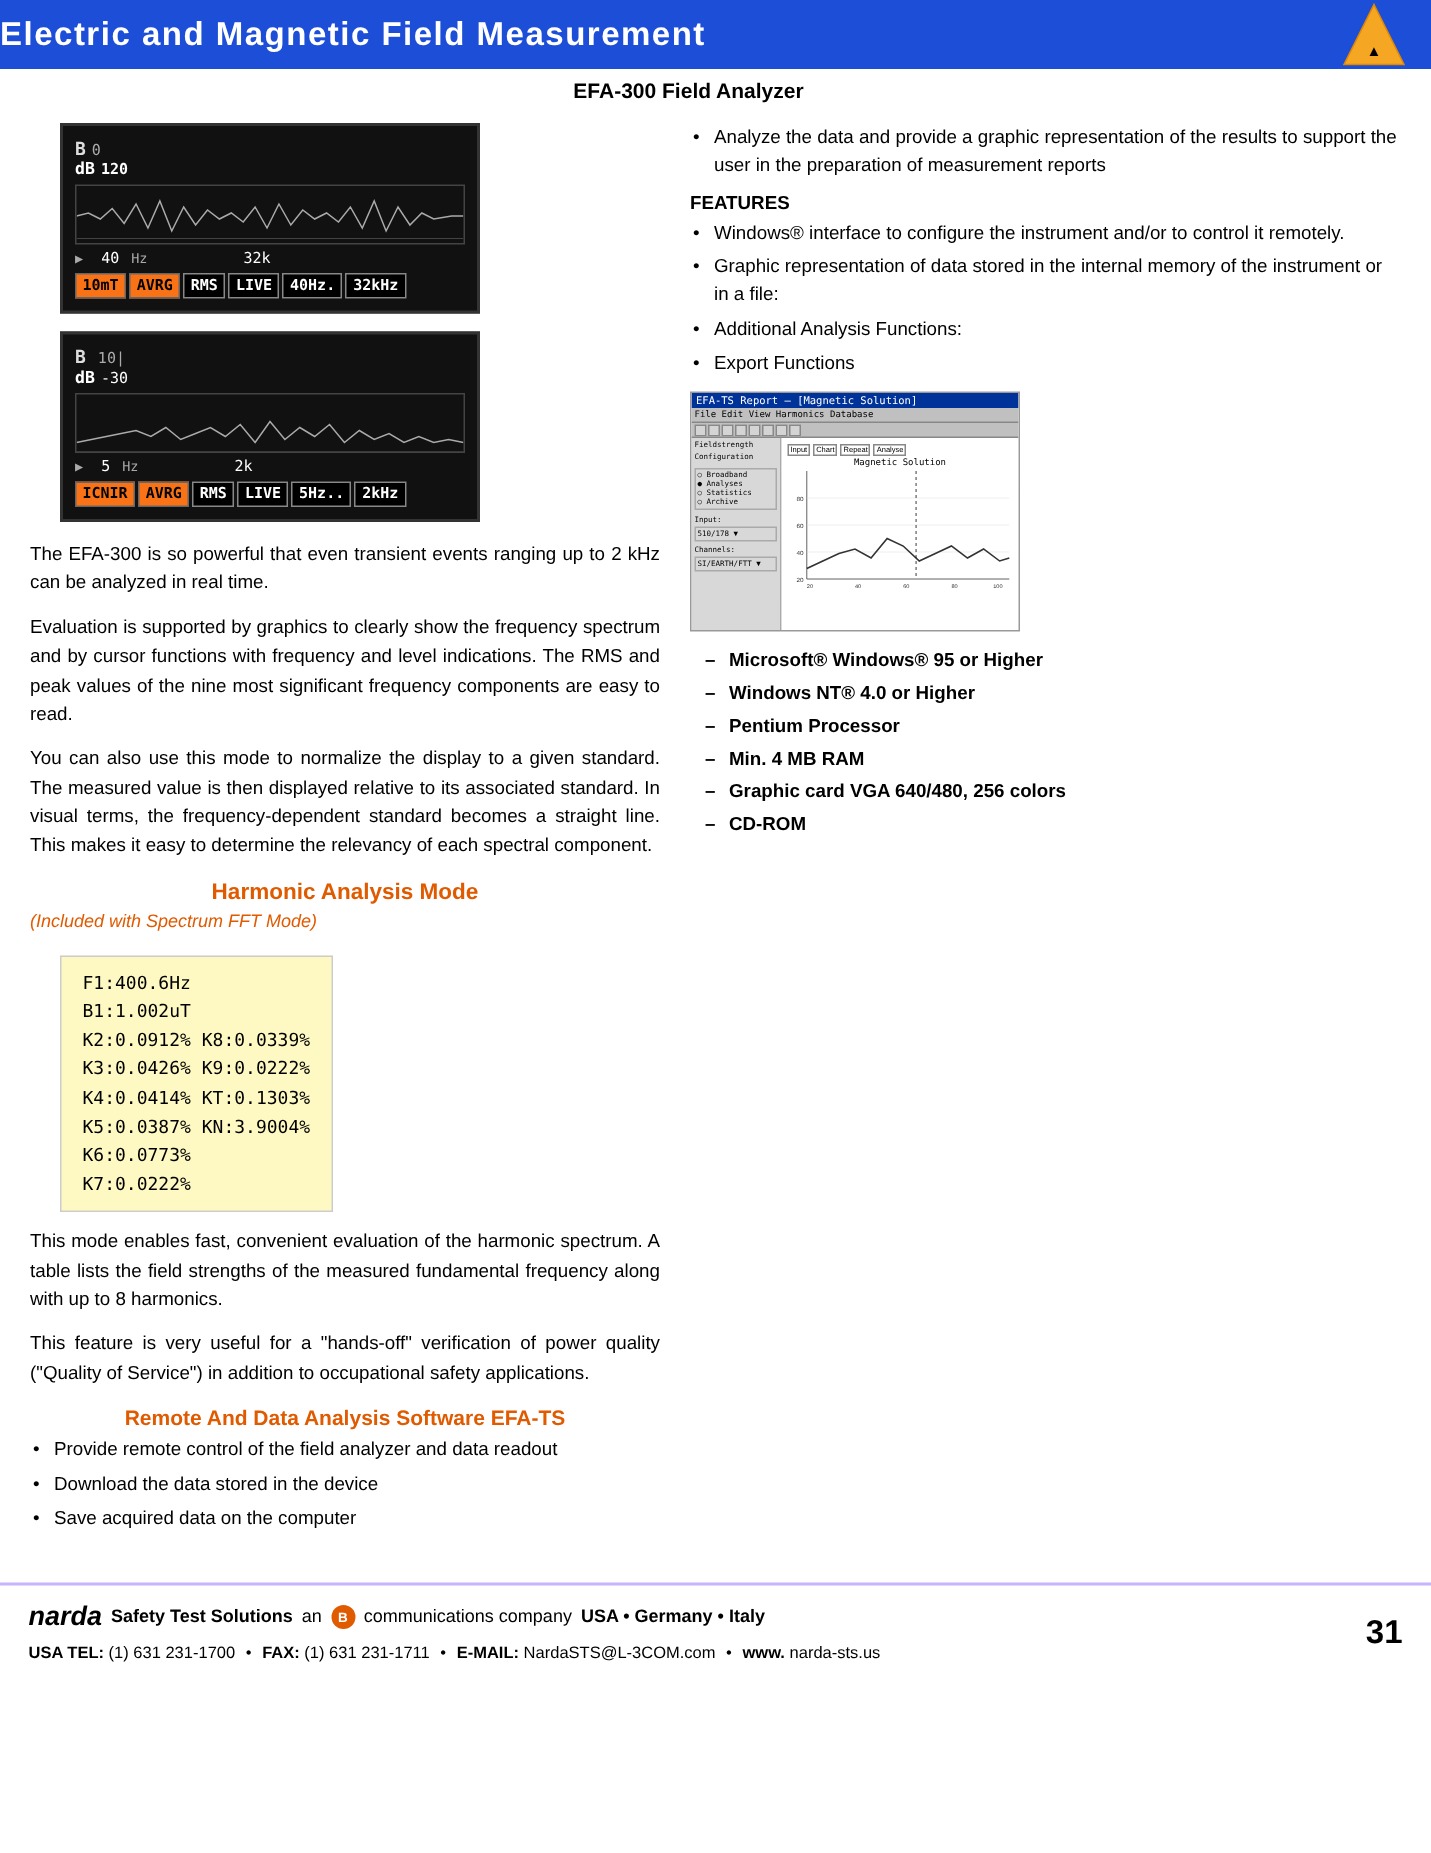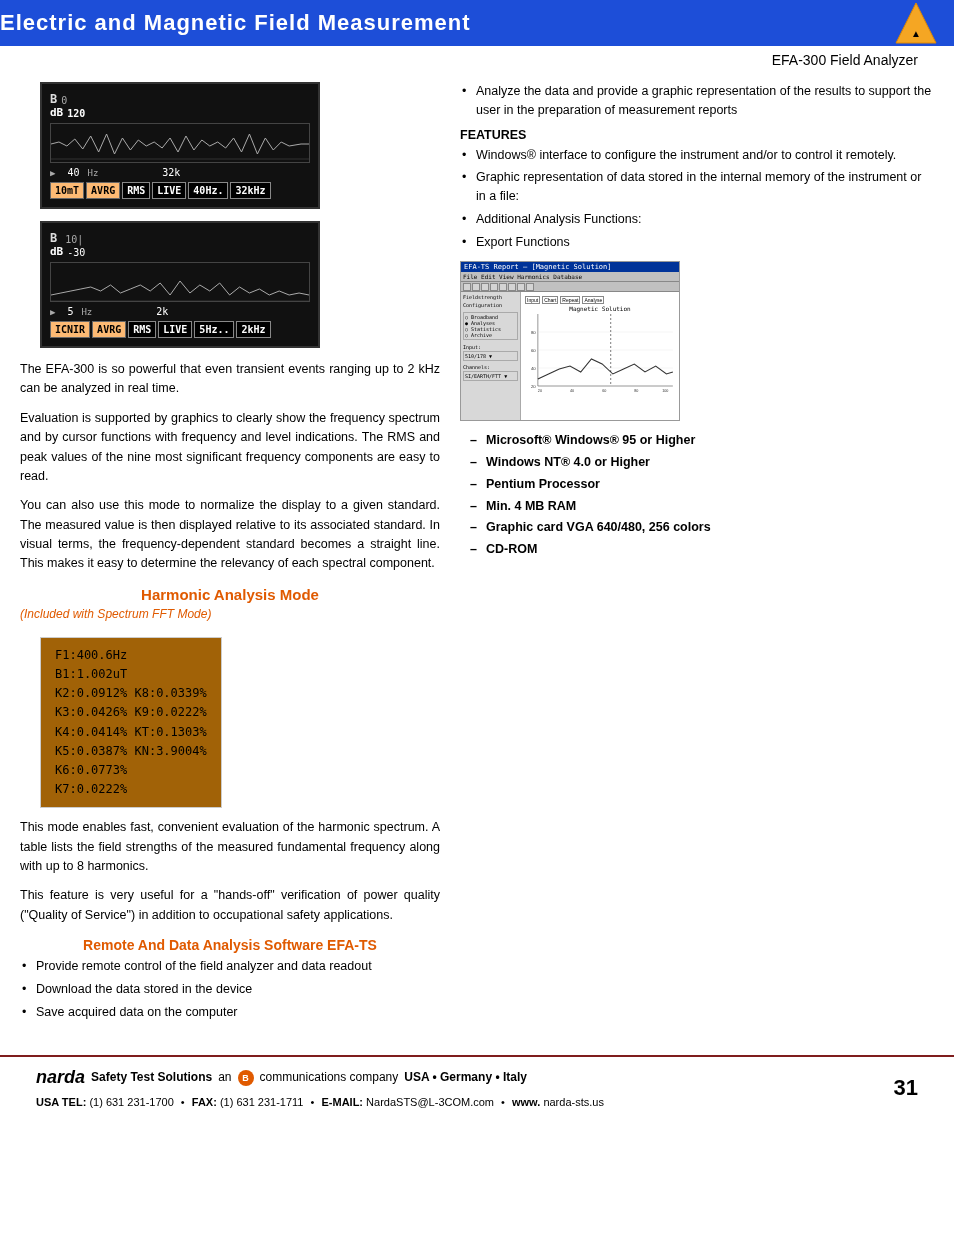--- a/index.html
+++ b/index.html
@@ -30,24 +30,24 @@
       position: absolute;
       right: 16px;
       top: 50%;
       transform: translateY(-50%);
       width: 48px;
       height: 48px;
     }
 
     
     .sub-header {
-      text-align: right;
+      text-align: center;
       padding: 6px 36px 4px 0;
       font-size: 14px;
-      font-weight: normal;
+      font-weight: bold;
     }
 
     
     .main-content {
       display: flex;
       padding: 10px 20px 10px 20px;
       gap: 20px;
     }
 
     .left-col {
@@ -82,21 +82,21 @@
       border: 1px solid #444;
       position: relative;
       overflow: hidden;
       margin-bottom: 4px;
     }
     .display-bottom-row {
       display: flex;
       gap: 2px;
     }
     .display-badge {
-      background: #fdba74;
+      background: #f97316;
       color: #000;
       font-family: monospace;
       font-size: 10px;
       font-weight: bold;
       padding: 2px 4px;
       border: 1px solid #666;
     }
     .display-badge-inv {
       background: #000;
       color: #fff;
@@ -134,21 +134,21 @@
       color: #e05a00;
       font-size: 12px;
       font-style: italic;
       margin-bottom: 8px;
     }
 
     
     .code-block {
       font-family: monospace;
       font-size: 12px;
-      background: #a16207;
+      background: #fef9c3;
       border: 1px solid #ccc;
       padding: 8px 14px;
       margin: 8px 4px 10px 20px;
       display: inline-block;
       line-height: 1.6;
     }
 
     
     .bullet-list {
       list-style: none;
@@ -272,23 +272,23 @@
       font-weight: bold;
     }
     .min-sys-list li::before {
       content: "–";
       position: absolute;
       left: 0;
     }
 
     
     .footer {
-      border-top: 2px solid #7f1d1d;
+      border-top: 2px solid #c4b5fd;
       margin-top: 16px;
-      padding: 6px 36px;
+      padding: 6px 19px;
       display: flex;
       align-items: center;
       justify-content: space-between;
     }
     .footer-left {
       font-size: 12px;
       line-height: 1.6;
     }
     .footer-brand {
       font-size: 16px;

